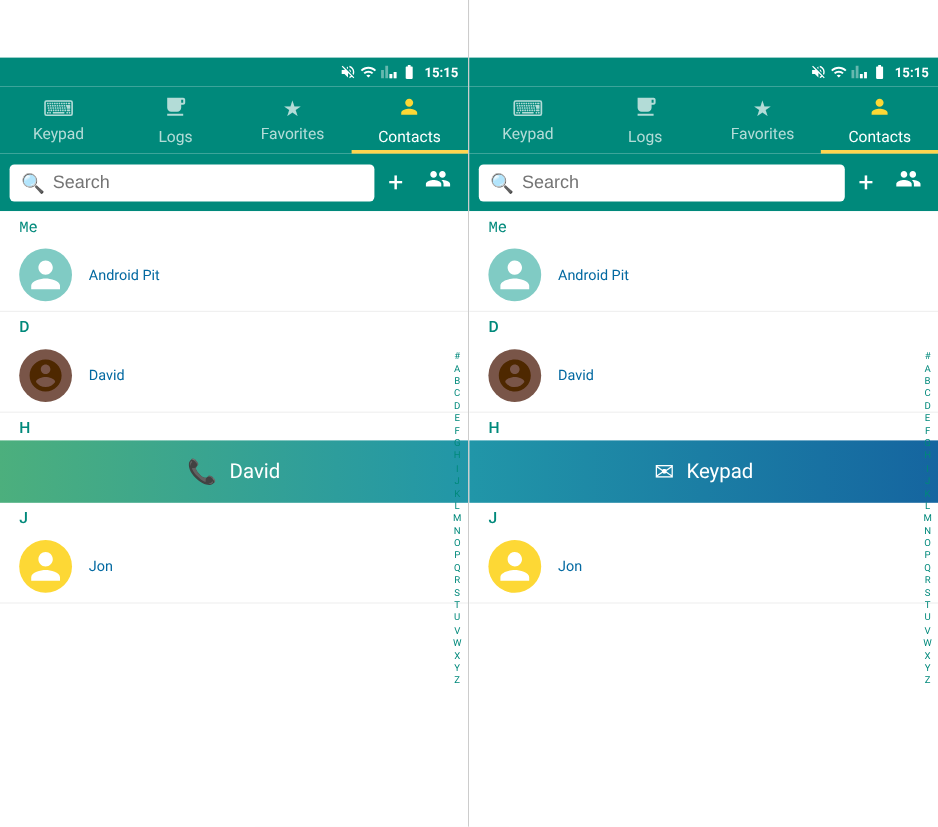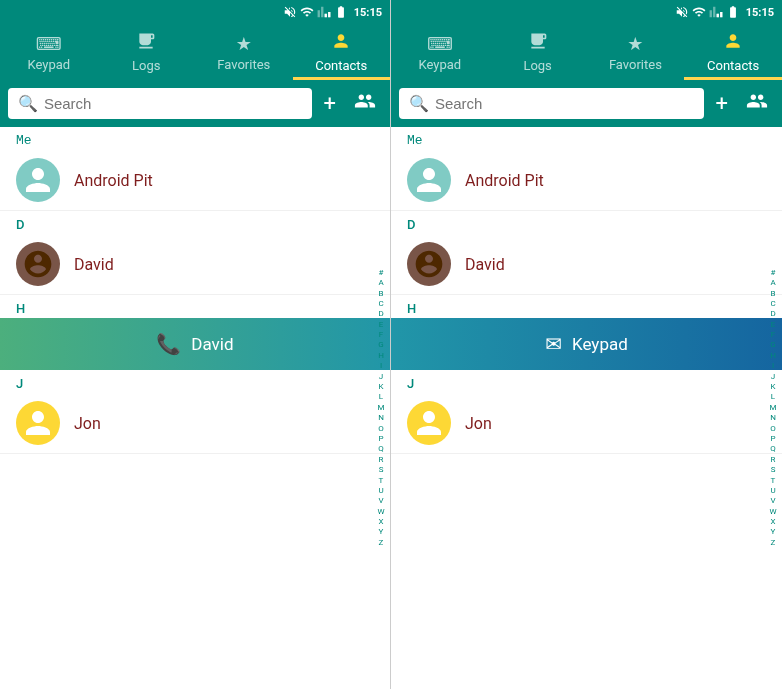--- a/index.html
+++ b/index.html
@@ -27,20 +27,21 @@
     .status-bar {
       background: #00897b;
       height: 24px;
       display: flex;
       align-items: center;
       justify-content: flex-end;
       padding: 0 8px;
       color: white;
       font-size: 11px;
       font-weight: bold;
+      margin-top: 48px;
     }
     .status-bar .time {
       margin-left: 6px;
     }
     .status-icons {
       display: flex;
       align-items: center;
       gap: 3px;
     }
     .status-icon-svg {
@@ -163,22 +164,22 @@
       height: 44px;
       border-radius: 50%;
       background: #8d6e63;
       overflow: hidden;
       flex-shrink: 0;
       display: flex;
       align-items: center;
       justify-content: center;
     }
     .contact-name {
-      font-size: 16px;
-      color: #7f1d1d;
+      font-size: 12px;
+      color: #0369a1;
     }
 
     
     .action-bar {
       height: 52px;
       display: flex;
       align-items: center;
       justify-content: center;
       gap: 10px;
       color: white;

